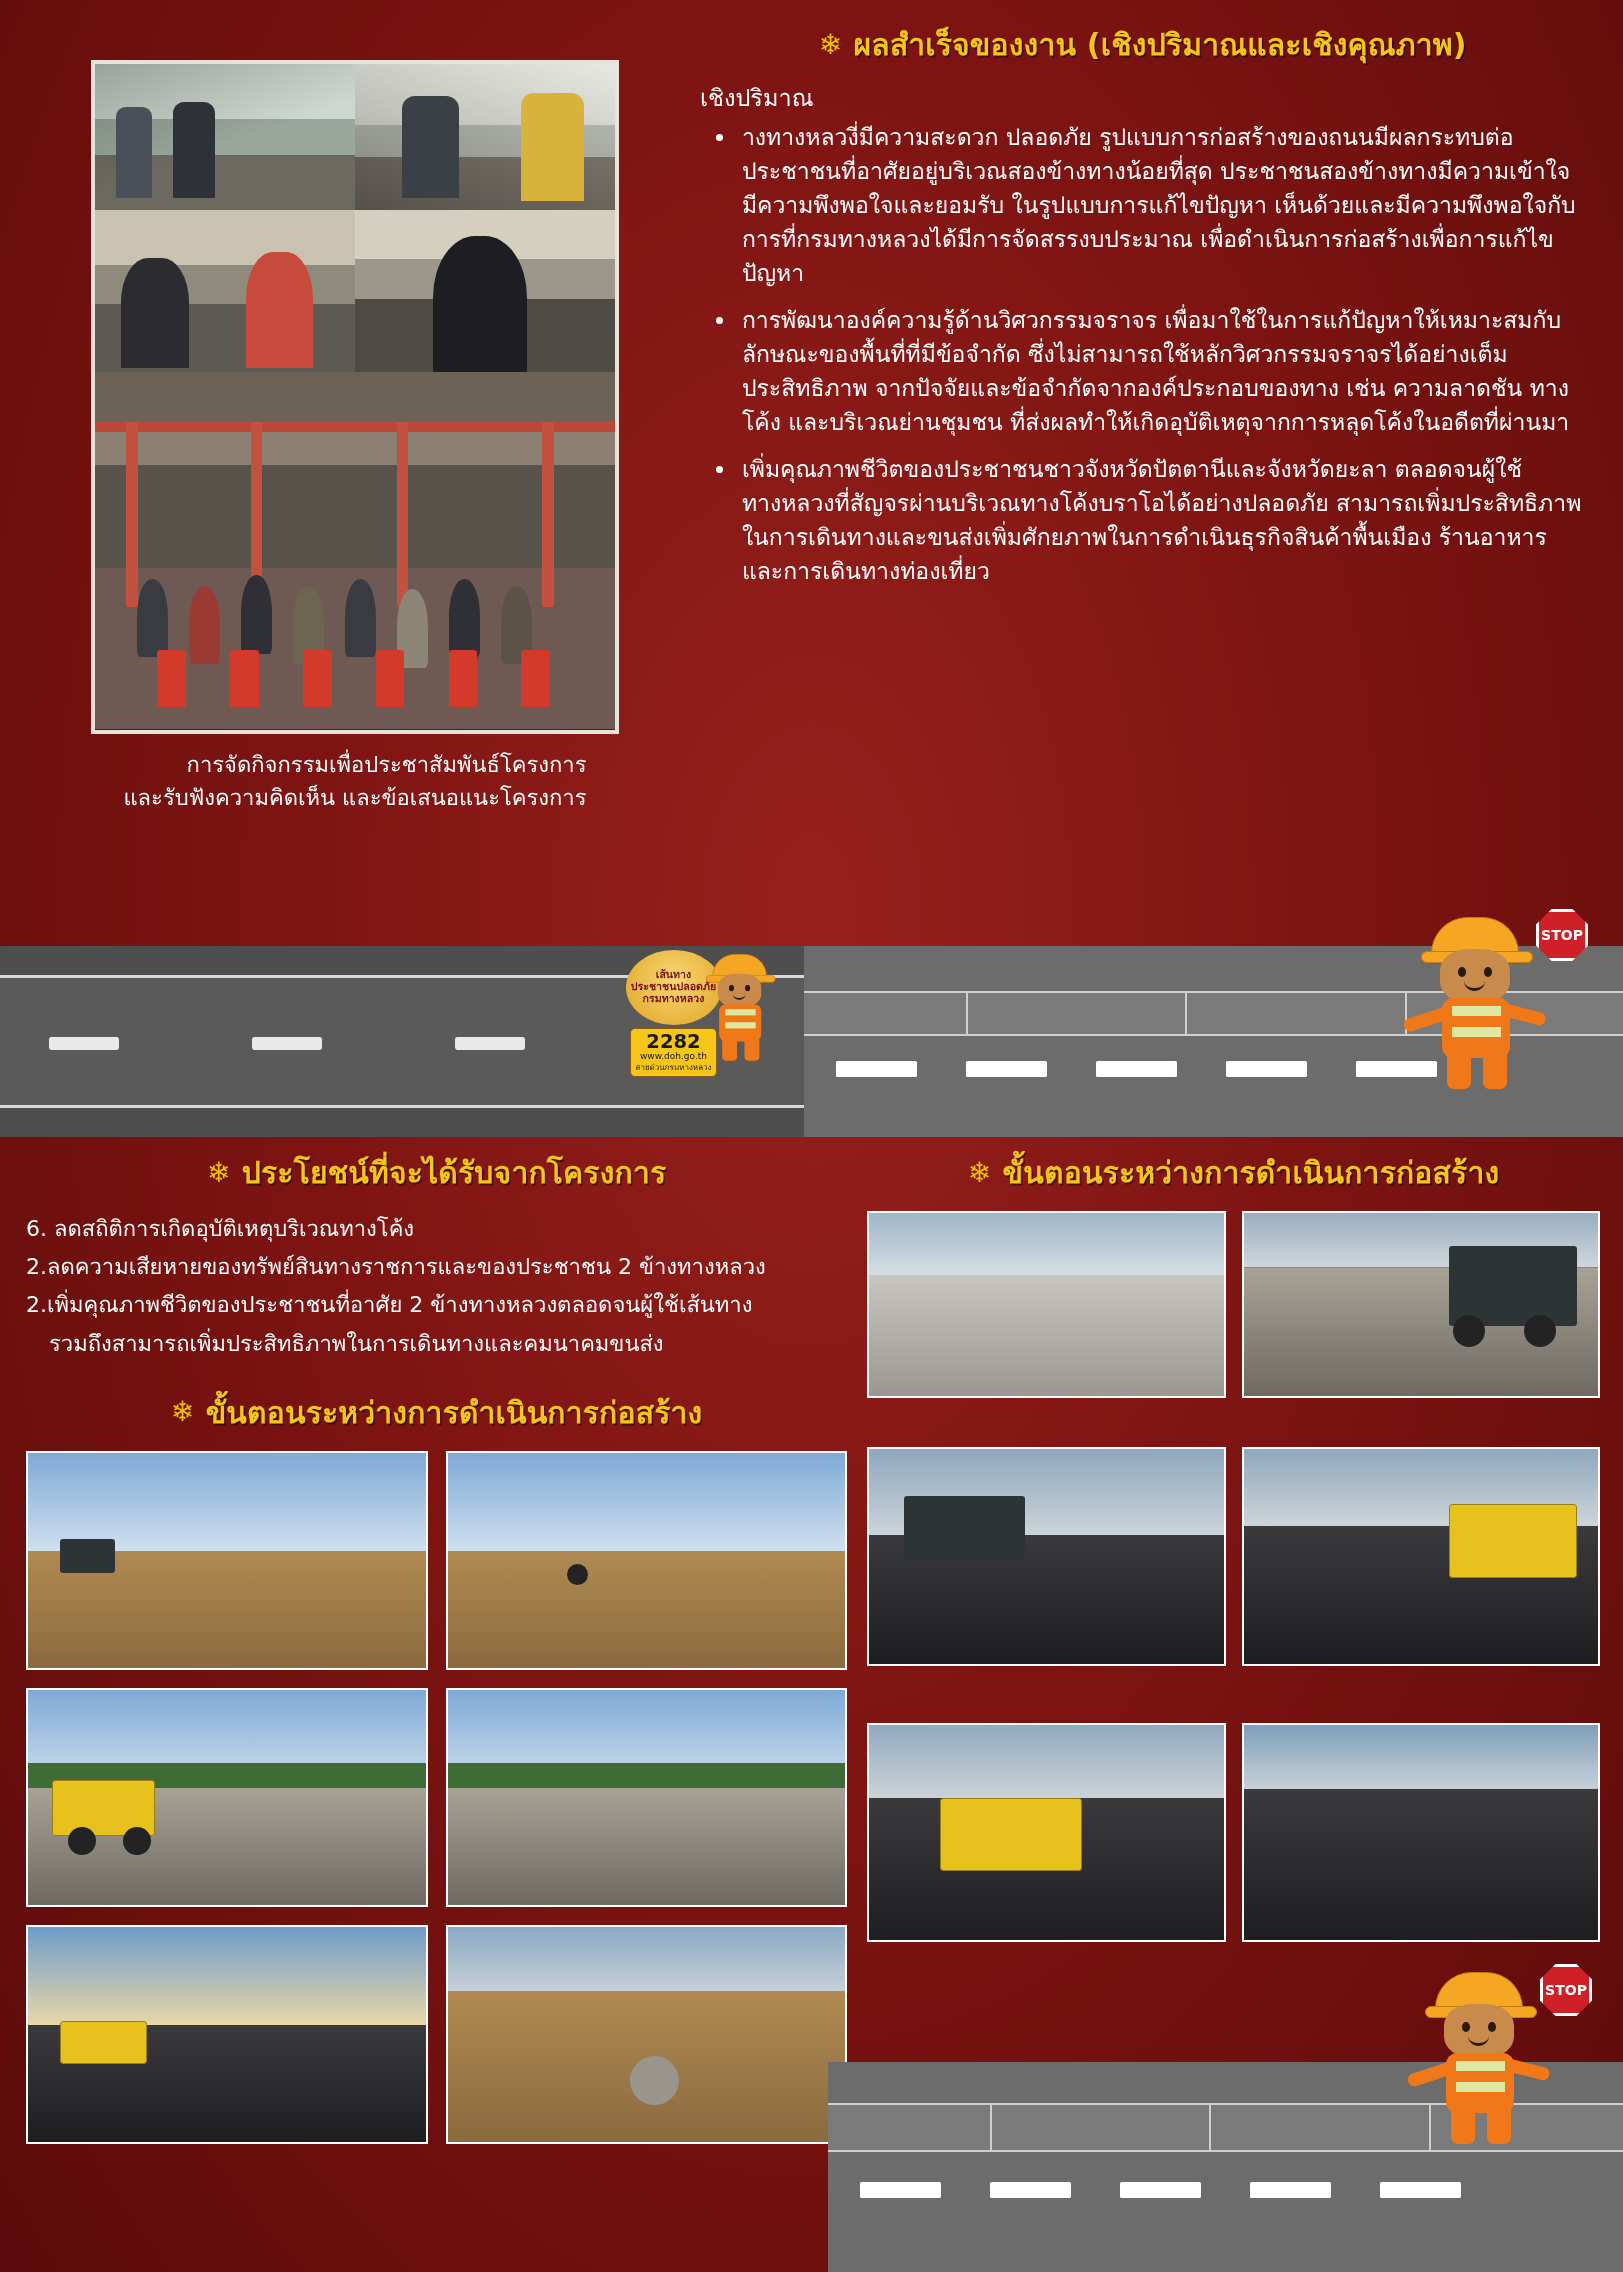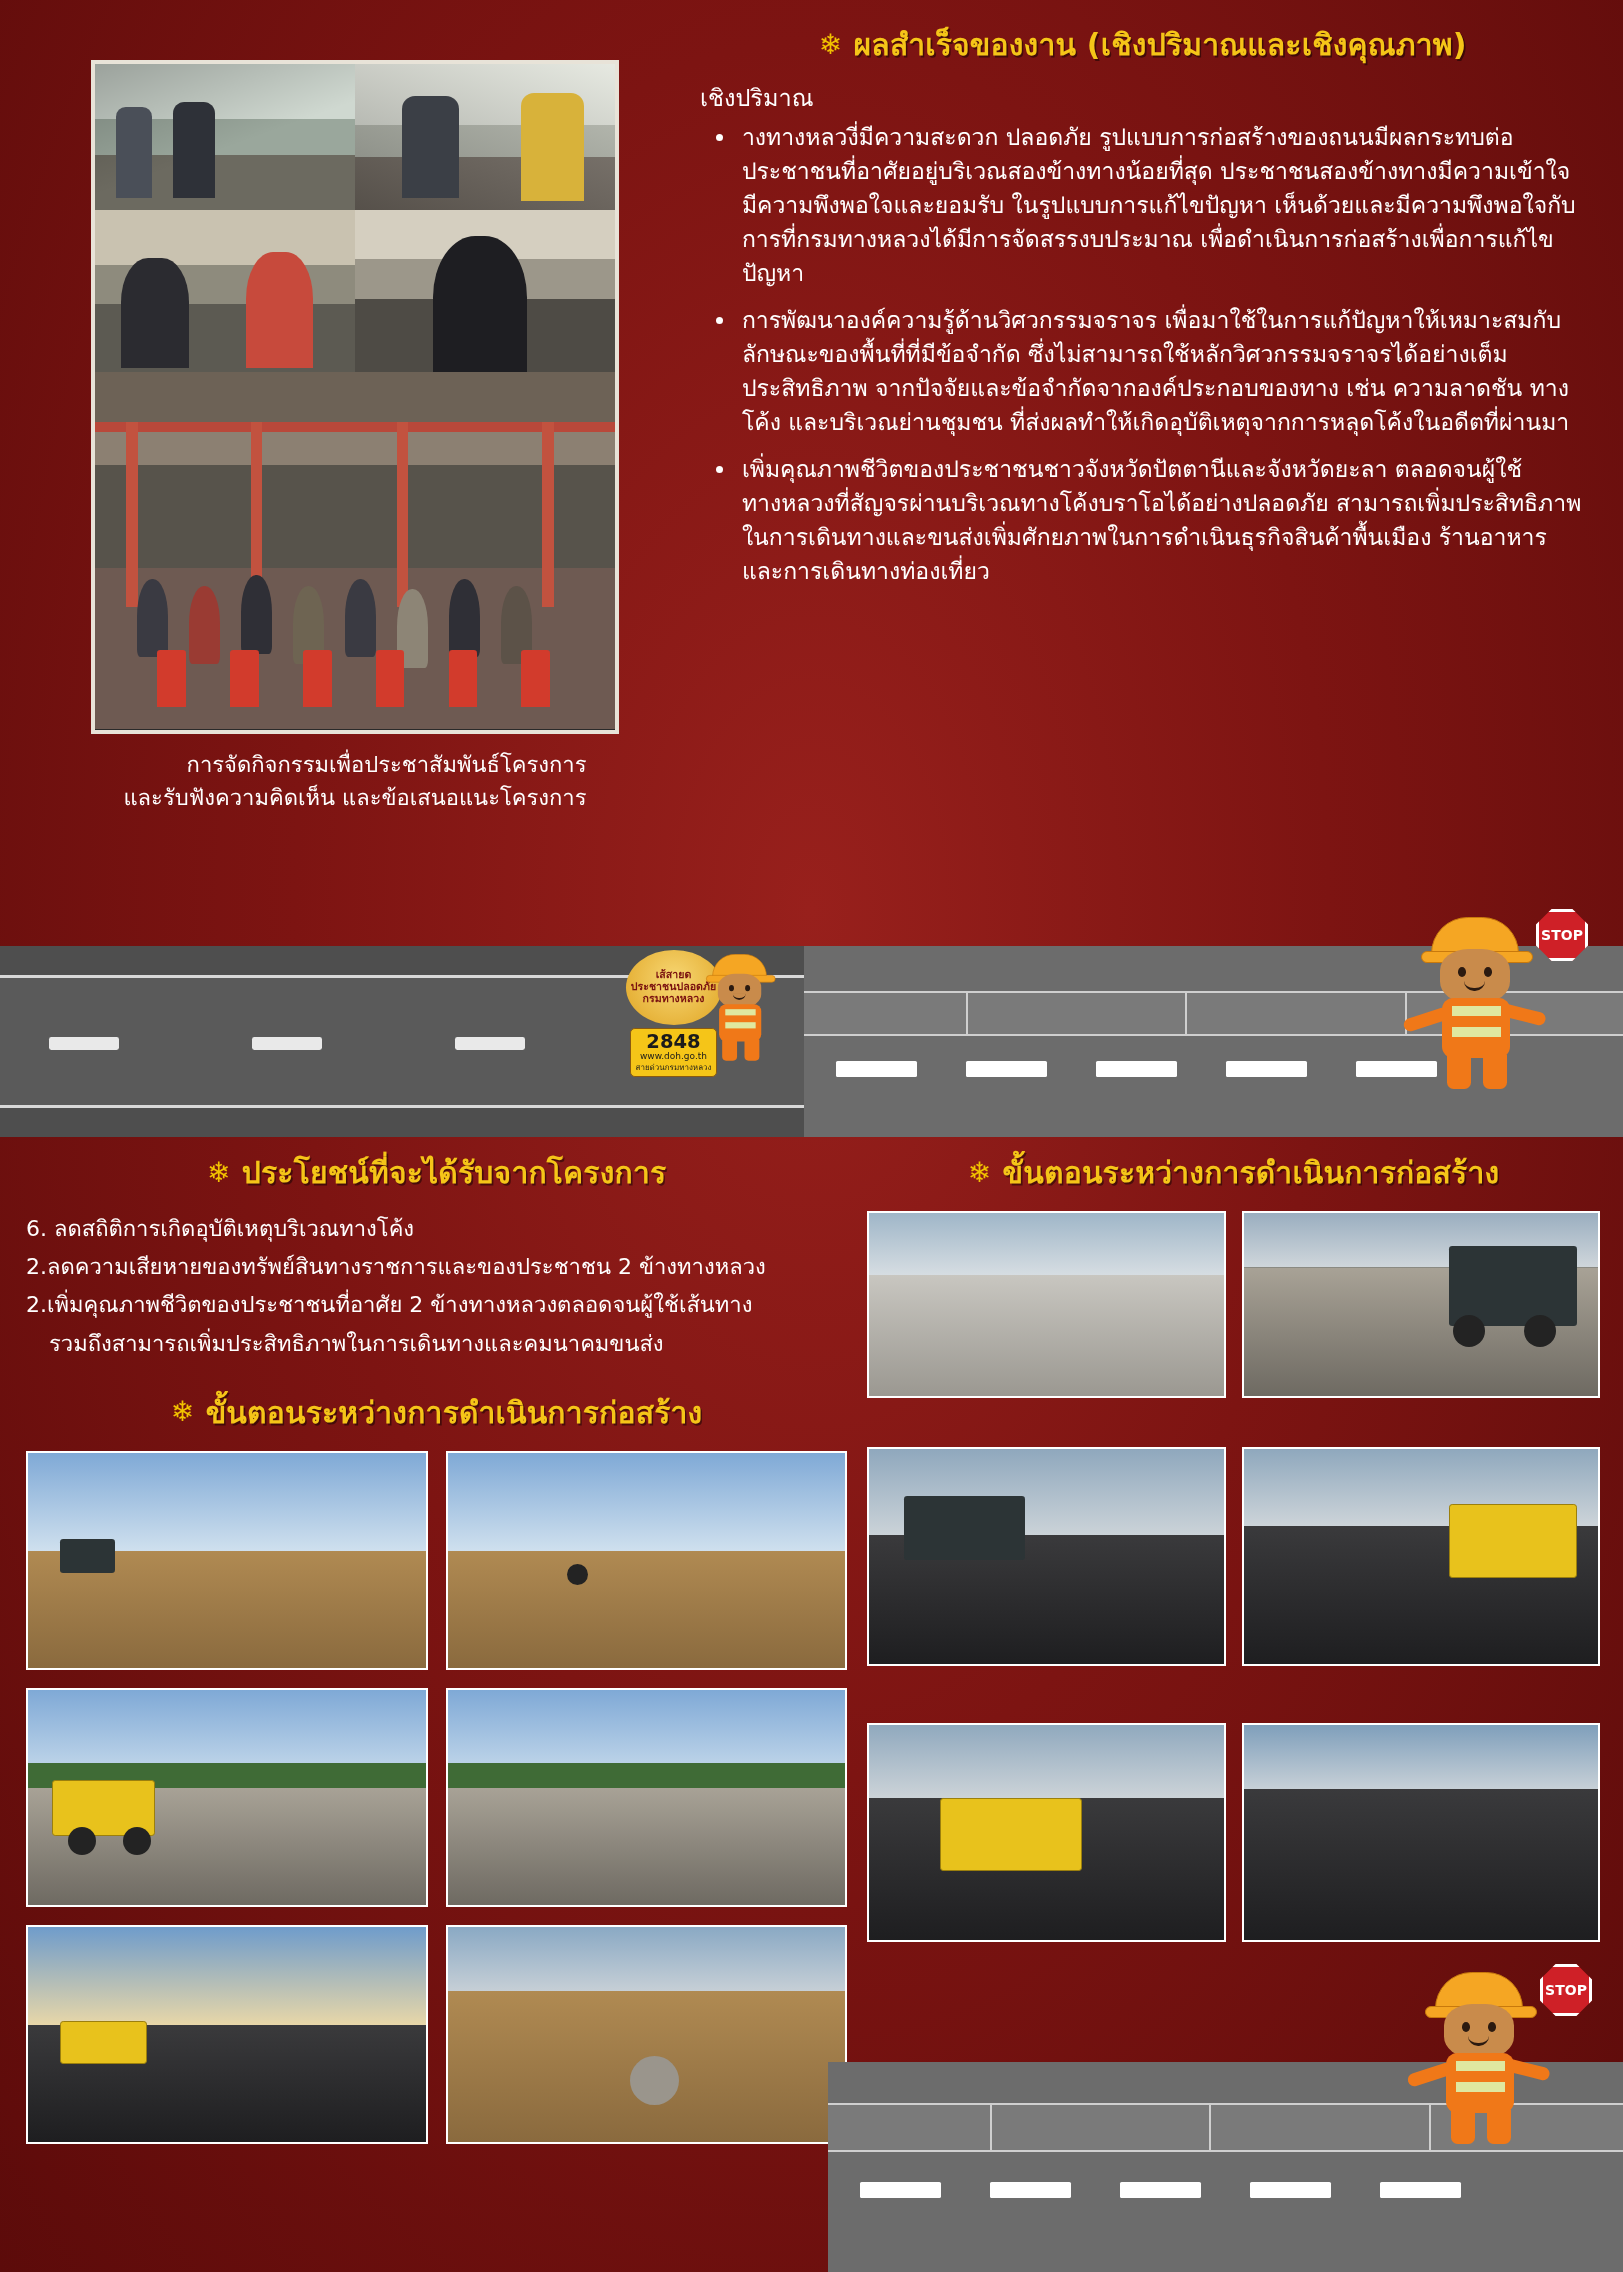--- a/index.html
+++ b/index.html
@@ -311,27 +311,27 @@
       <div class="dash2" style="left:162px"></div>
       <div class="dash2" style="left:292px"></div>
       <div class="dash2" style="left:422px"></div>
       <div class="dash2" style="left:552px"></div>
     </div>
   </div>
 
   <div class="logo-badge">
     <div class="logo-circle">
       <div class="logo-txt">
-        <span>เส้สายด</span><br>
+        <span>เส้นทาง</span><br>
         <span>ประชาชนปลอดภัย</span><br>
         <span>กรมทางหลวง</span>
       </div>
     </div>
     <div class="hotline">
-      <div class="num">2848</div>
+      <div class="num">2282</div>
       <div class="url">www.doh.go.th</div>
       <div class="sub">สายด่วนกรมทางหลวง</div>
     </div>
   </div>
 
   <div class="mascot" style="left:698px; top:954px; transform:scale(.62); transform-origin:left top;">
     <div class="m-helmet"></div>
     <div class="m-face">
       <div class="m-eye" style="left:18px"></div>
       <div class="m-eye" style="left:44px"></div>

